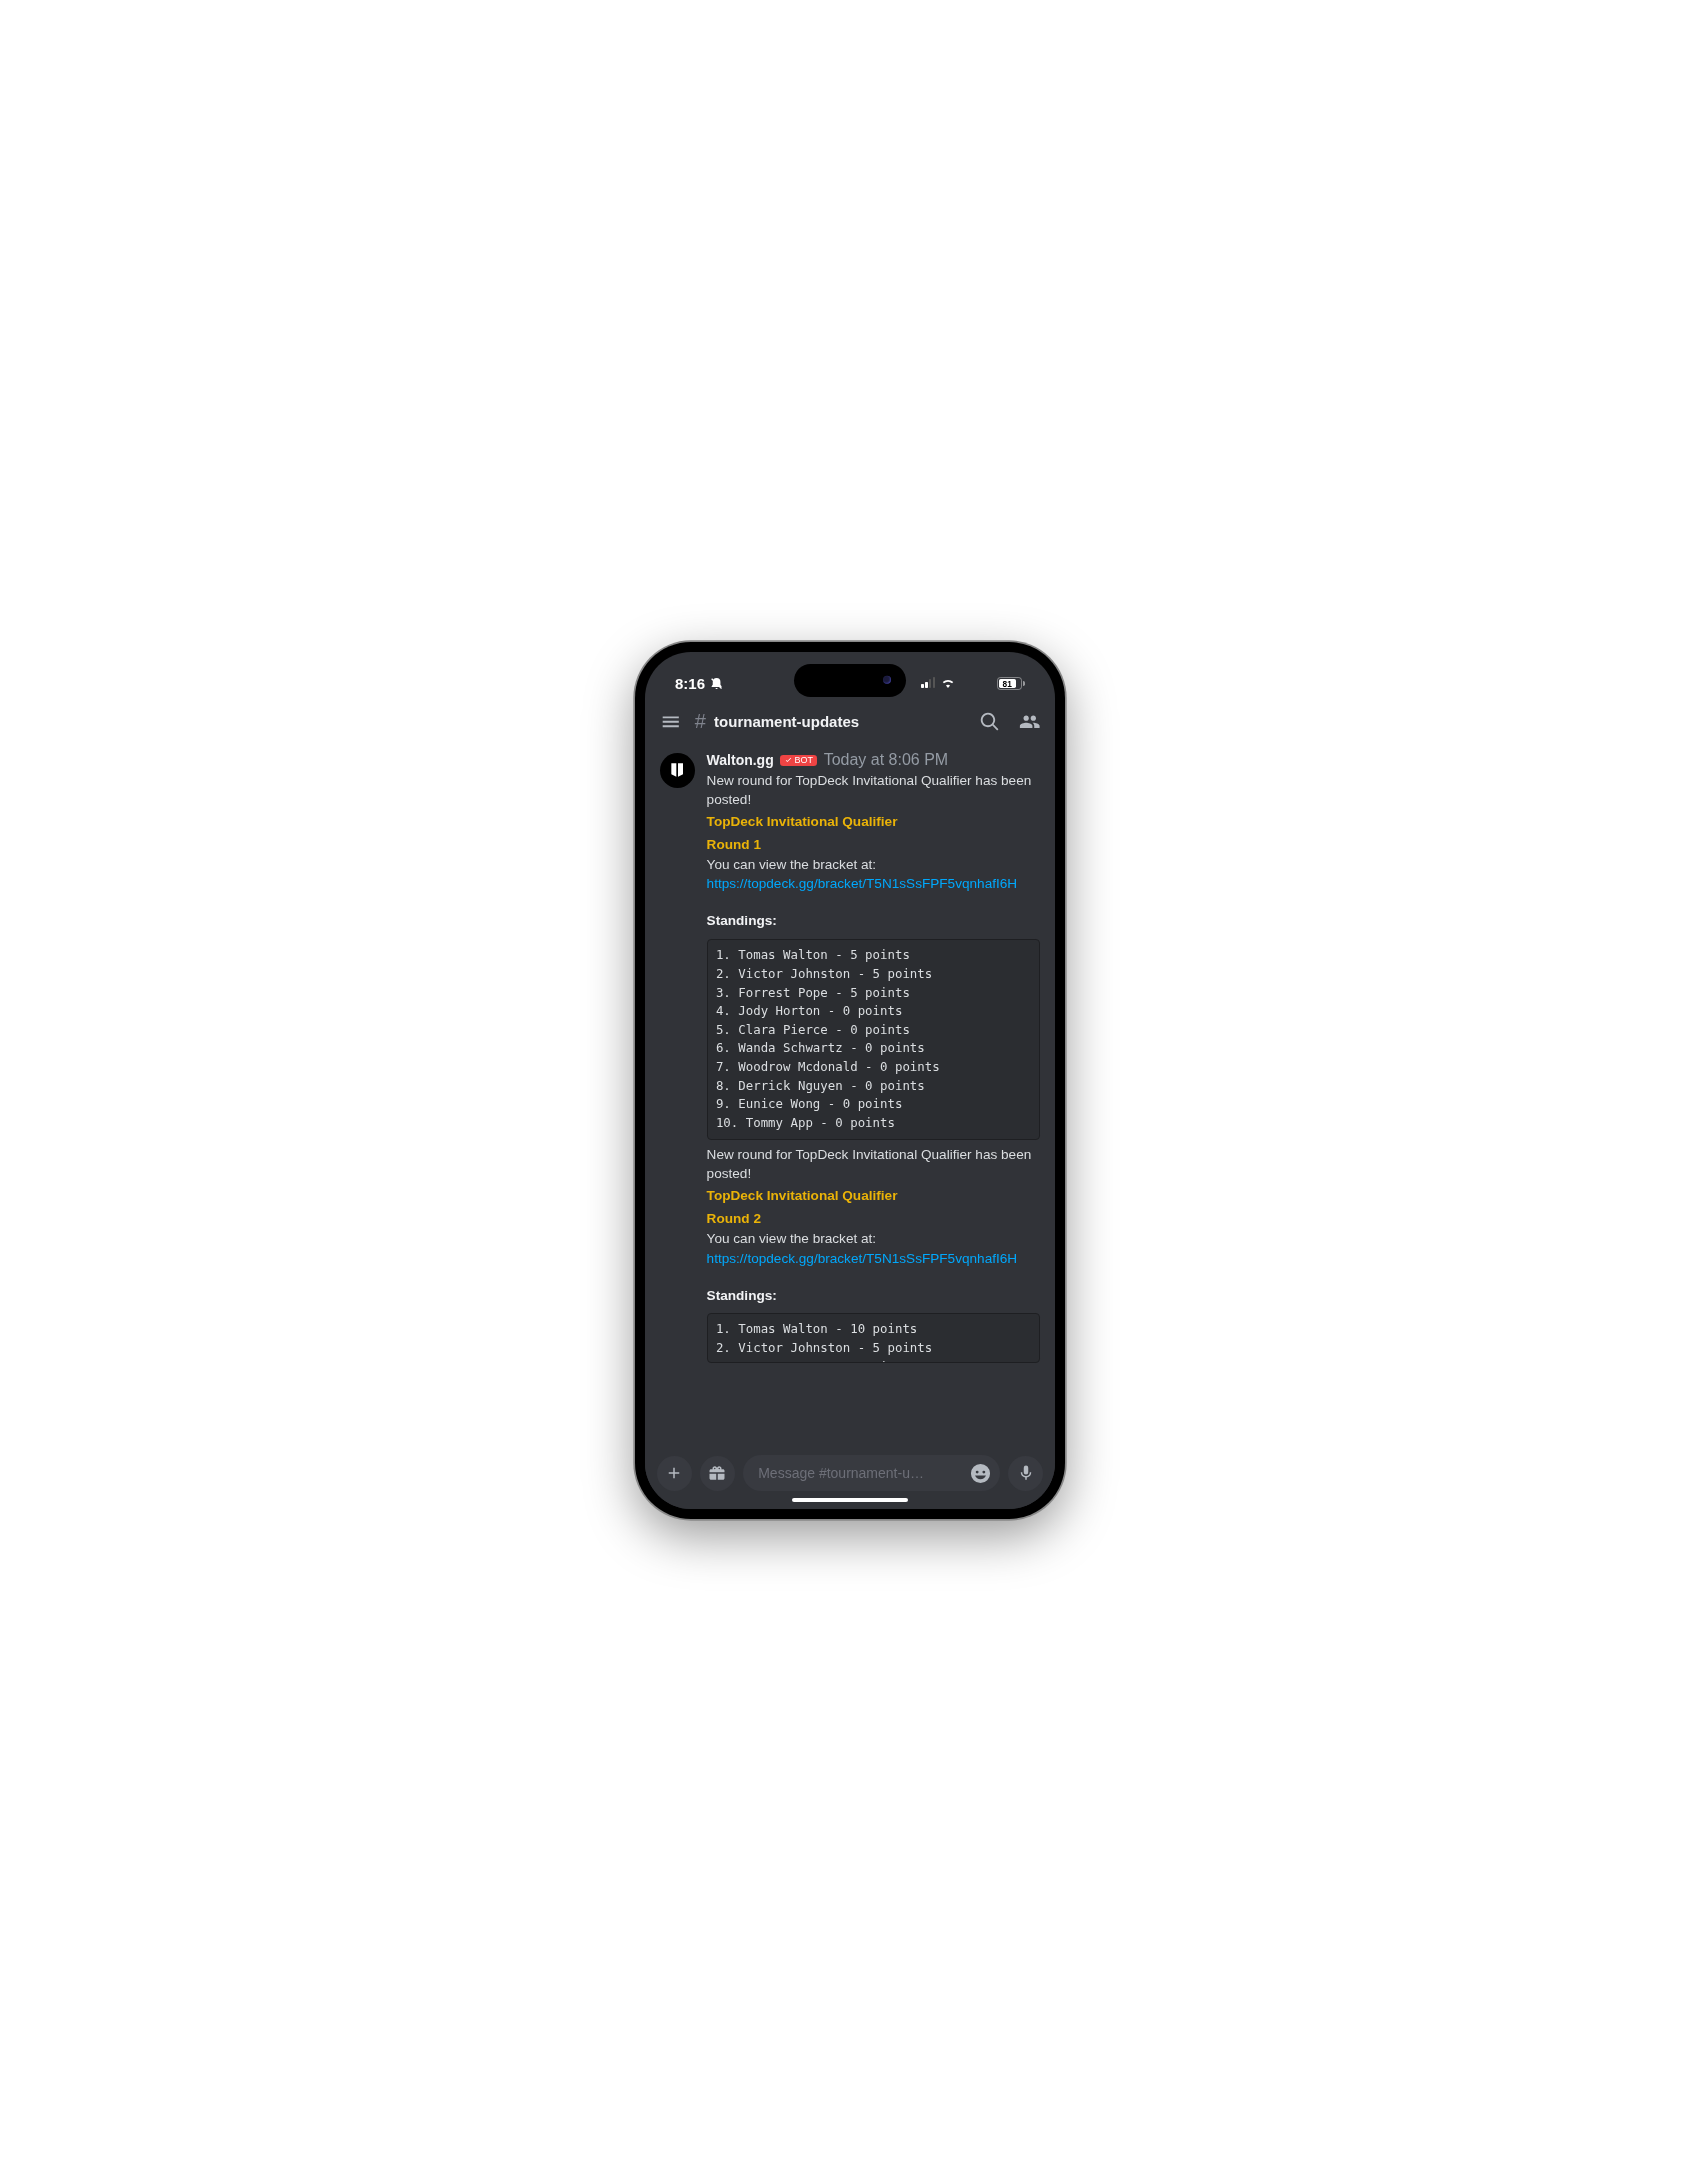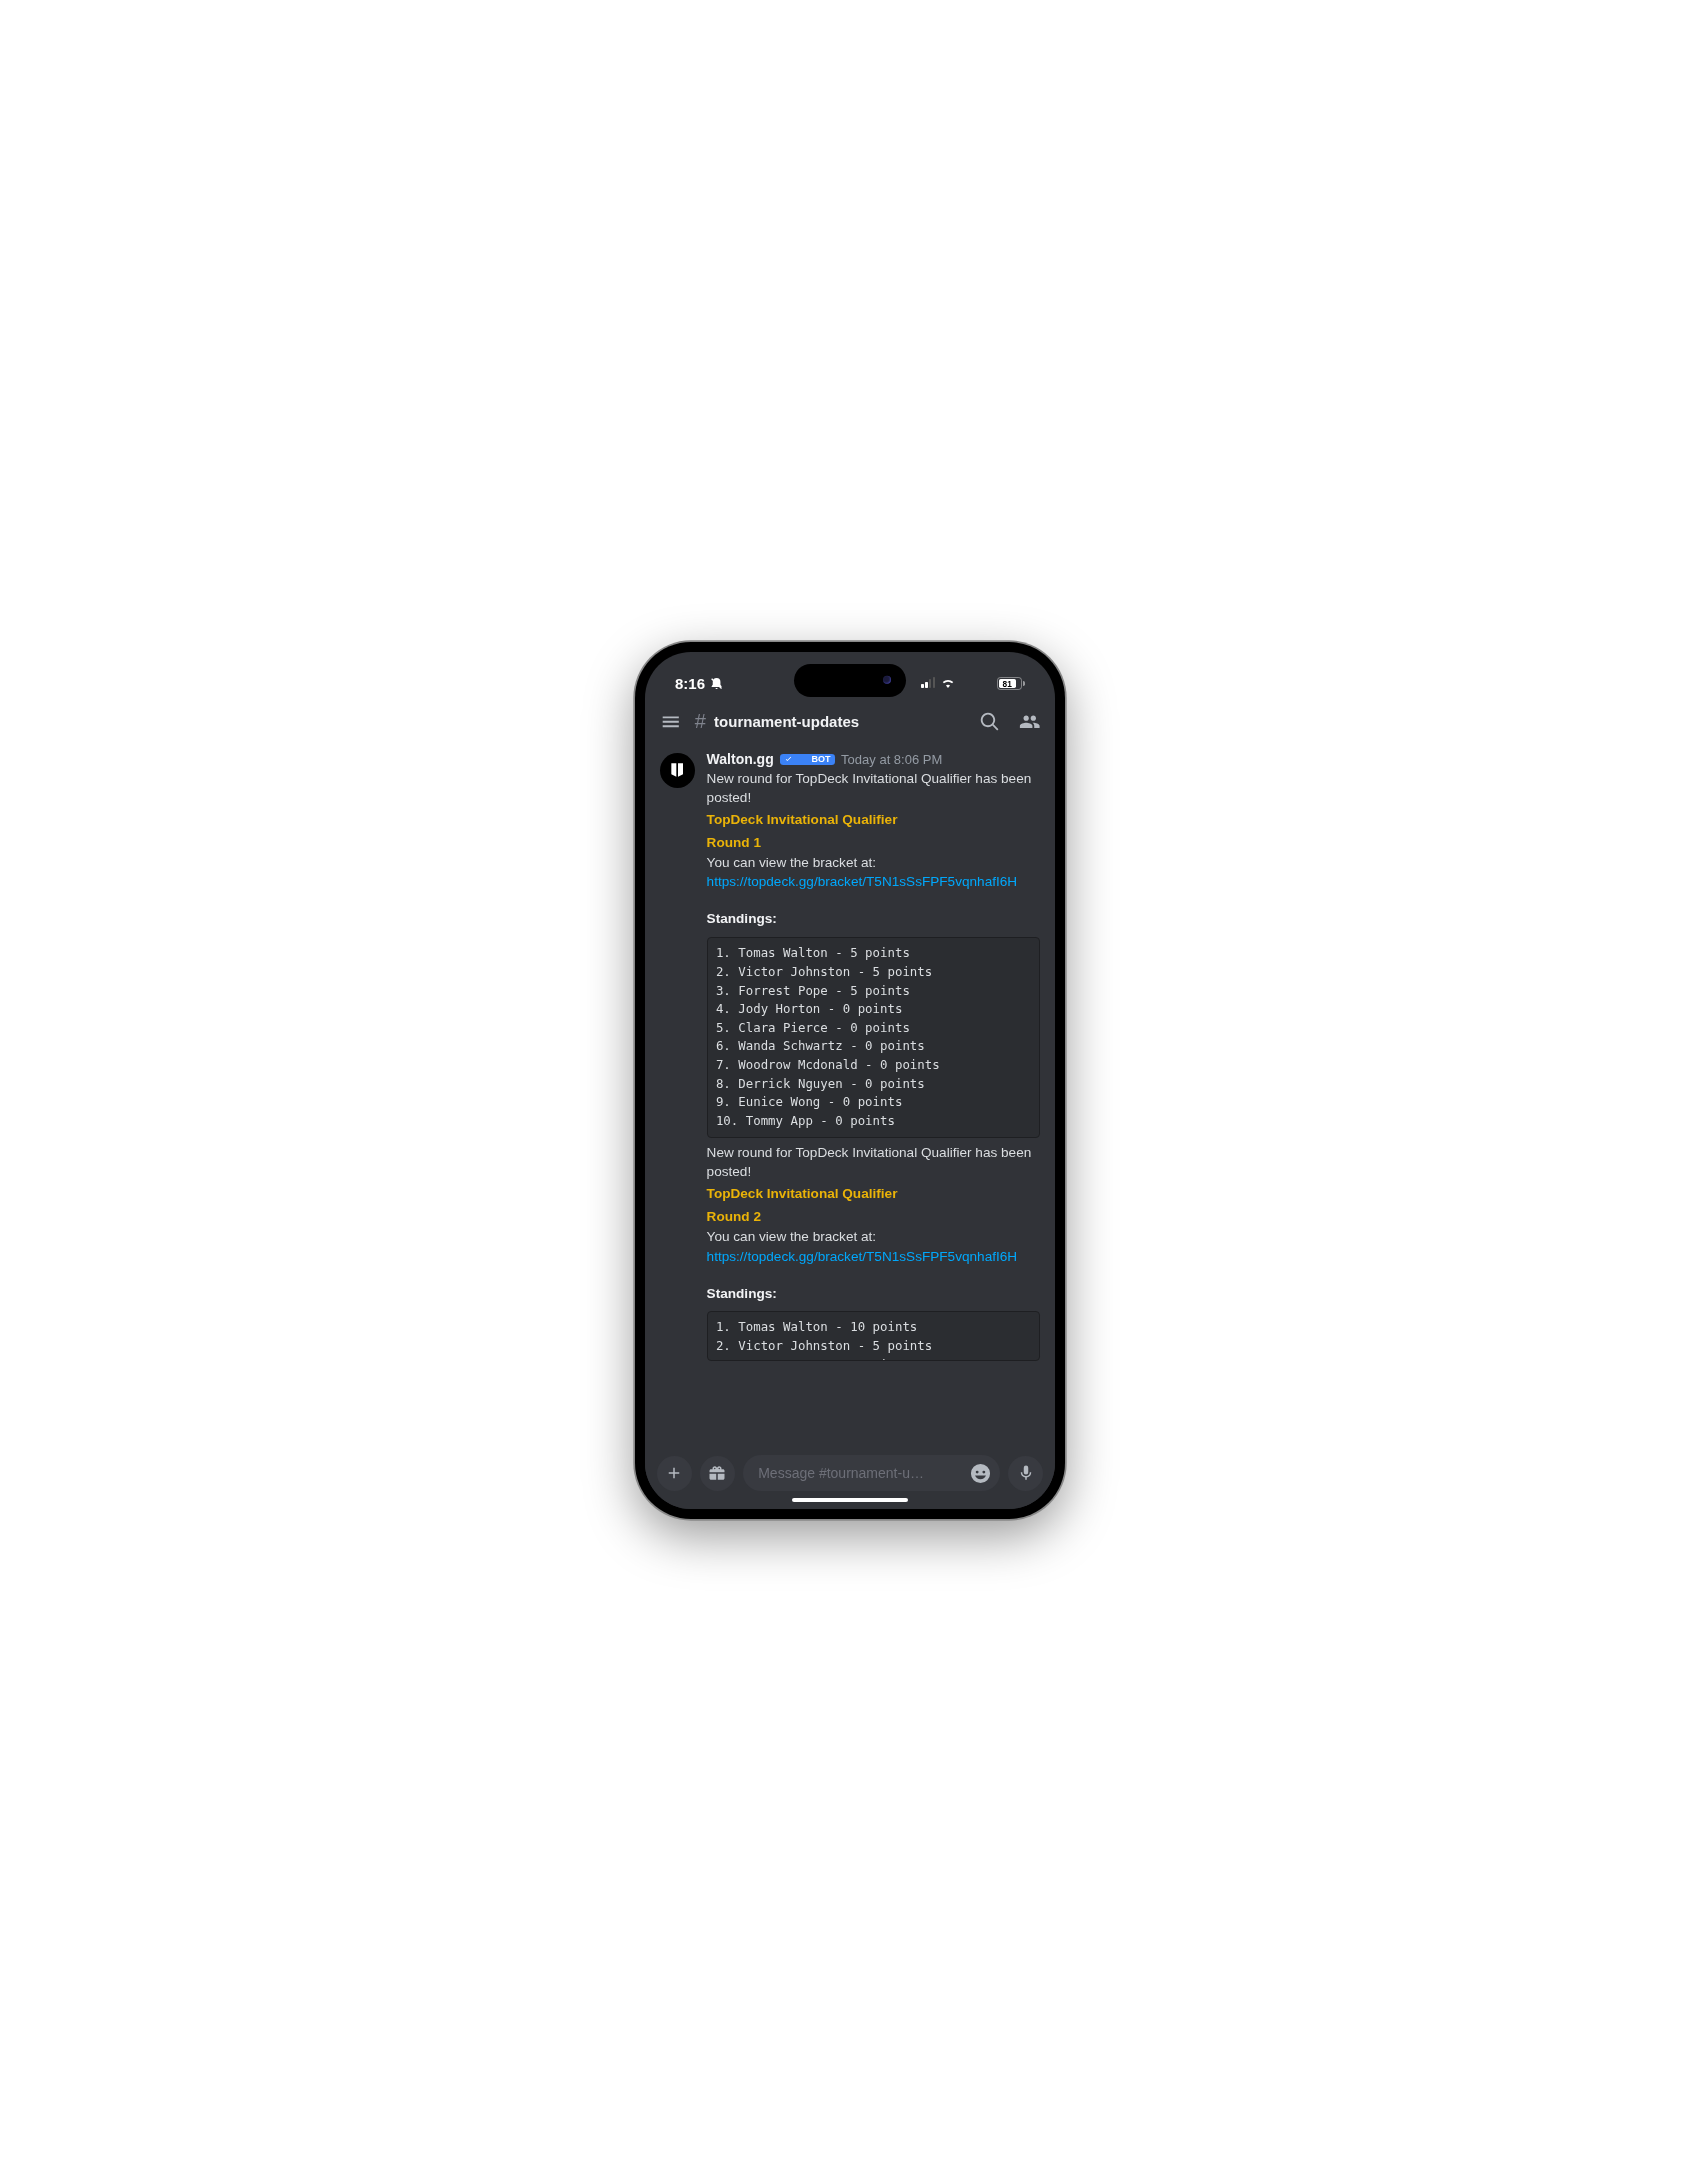--- a/index.html
+++ b/index.html
@@ -223,35 +223,35 @@
       flex-wrap: wrap;
     }
 
     .author-name {
       font-weight: 600;
       color: #f2f3f5;
       font-size: 14px;
     }
 
     .bot-badge {
-      background: #3b82f6;
+      background: #ef4444;
       color: #fff;
       font-size: 9px;
-      font-weight: 700;
+      font-weight: 400;
       padding: 0.8px 4.1px;
       border-radius: 3.3px;
       display: inline-flex;
       align-items: center;
-      gap: 18px;
+      gap: 1px;
     }
 
     .bot-badge svg { width: 9px; height: 9px; }
 
     .timestamp {
-      font-size: 13px;
+      font-size: 16px;
       color: #949ba4;
     }
 
     .msg-text {
       font-size: 13.6px;
       line-height: 1.4;
       margin-top: 1.7px;
     }
 
     .msg-bold {

